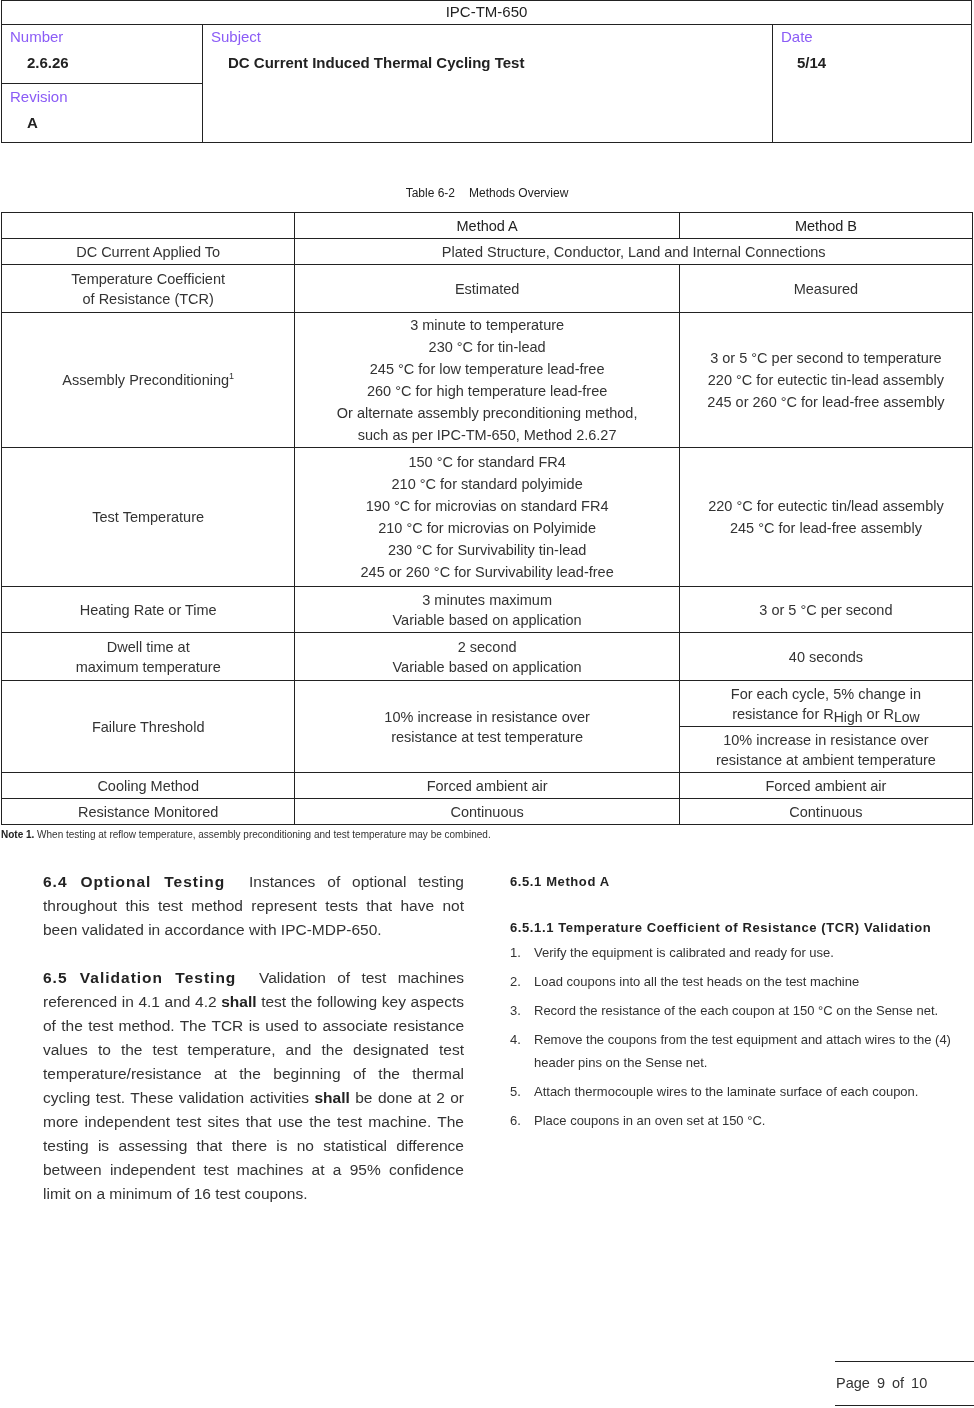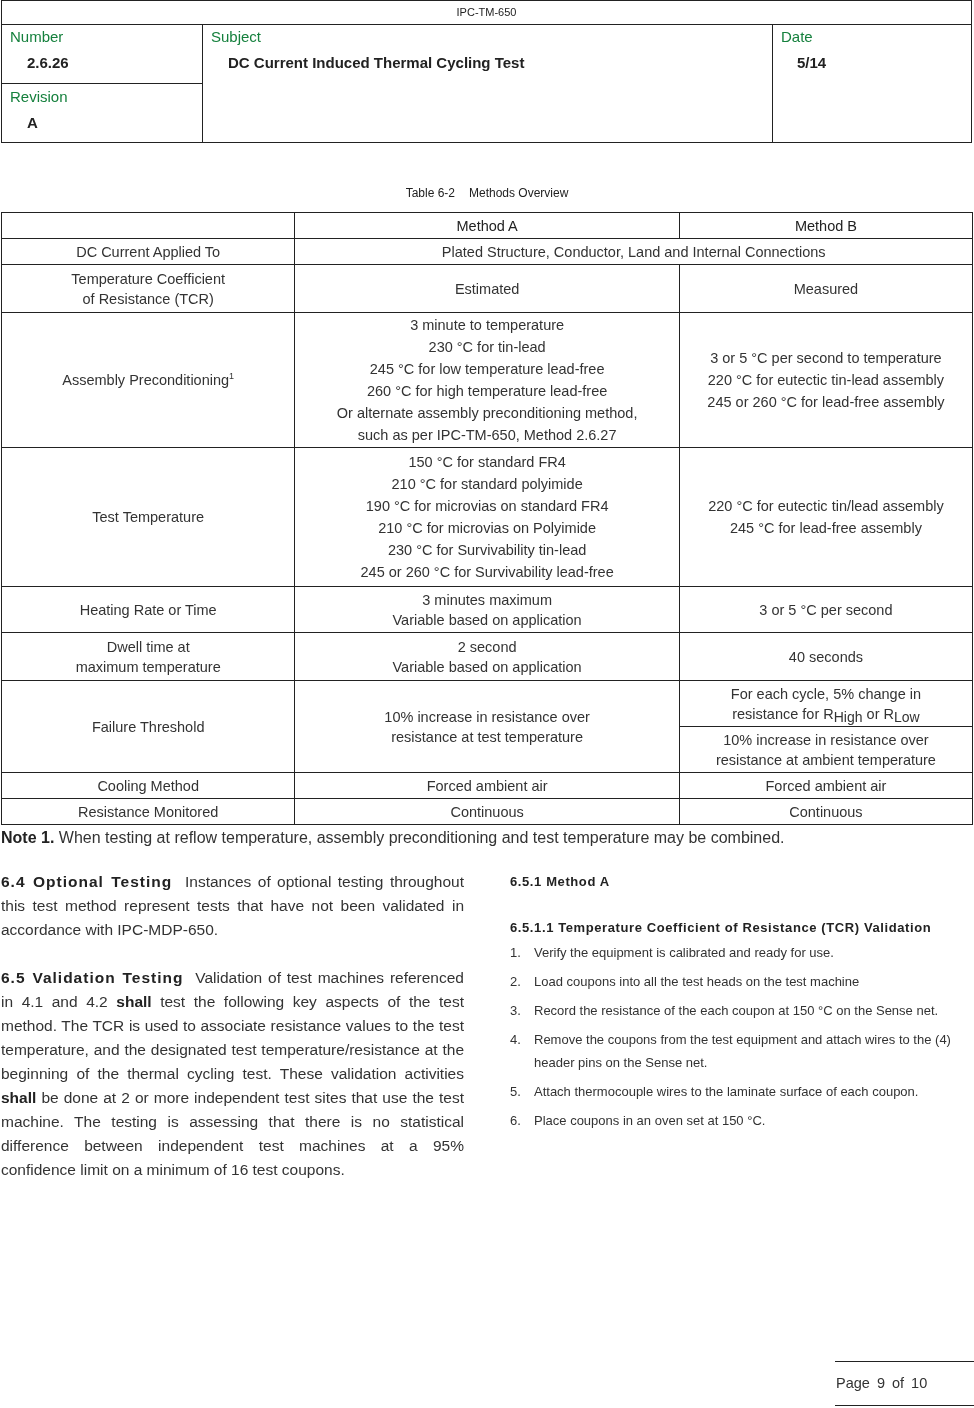--- a/index.html
+++ b/index.html
@@ -3,50 +3,50 @@
 <meta charset="utf-8">
 <style>
   html, body { margin: 0; padding: 0; background: #ffffff; }
   body {
     width: 974px; height: 1408px; position: relative; overflow: hidden;
     font-family: "Liberation Sans", sans-serif; color: #222;
   }
   .hdr { position: absolute; left: 1px; top: 0; width: 971px; height: 143px;
     border: 1px solid #222; box-sizing: border-box; }
   .hdr-title { position: absolute; left: 0; top: 0; width: 100%; height: 23px;
-    border-bottom: 1px solid #222; text-align: center; font-size: 11px; line-height: 22px; }
+    border-bottom: 1px solid #222; text-align: center; font-size: 15px; line-height: 22px; }
   .hdr-cell { position: absolute; box-sizing: border-box; }
-  .hdr-label { font-size: 15px; color: #15803d; position: absolute; left: 8px; top: 4px; }
+  .hdr-label { font-size: 15px; color: #8b5cf6; position: absolute; left: 8px; top: 4px; }
   .hdr-value { font-size: 15px; font-weight: bold; position: absolute; left: 25px; top: 30px; }
   .c-number { left: 0; top: 23px; width: 201px; height: 60px; border-right: 1px solid #222; border-bottom: 1px solid #222; }
   .c-revision { left: 0; top: 83px; width: 201px; height: 58px; border-right: 1px solid #222; }
   .c-subject { left: 201px; top: 23px; width: 570px; height: 118px; border-right: 1px solid #222; }
   .c-date { left: 771px; top: 23px; width: 198px; height: 118px; }
 
   .table-caption { position: absolute; left: 0; top: 186px; width: 974px; text-align: center;
     font-size: 12px; }
   .table-caption .num { margin-right: 14px; }
 
   table.methods { position: absolute; left: 1px; top: 212px; width: 972px;
     border-collapse: collapse; font-size: 14.5px; color: #333; }
   table.methods td, table.methods th { border: 1px solid #222; text-align: center;
     vertical-align: middle; padding: 1px 4px; line-height: 22px; font-weight: normal; }
   table.methods th { font-weight: normal; color: #222; }
   .col1 { width: 286px; } .col2 { width: 378px; } .col3 { width: 286px; }
   sup { font-size: 9px; vertical-align: 6px; line-height: 0; }
   sub { font-size: 14px; vertical-align: -3px; line-height: 0; }
 
-  .note { position: absolute; left: 1px; top: 829px; font-size: 16px; color: #333; }
+  .note { position: absolute; left: 1px; top: 829px; font-size: 10px; color: #333; }
   .note b { font-weight: bold; color: #222; }
 
   .col-left { position: absolute; left: 1px; top: 870px; width: 463px; font-size: 15.5px;
     line-height: 24px; text-align: justify; color: #333; }
   .col-right { position: absolute; left: 510px; top: 870px; width: 463px; font-size: 13px;
     line-height: 23px; color: #333; }
-  .col-left p { margin: 0 0 24px 0; }
+  .col-left p { margin: 0 0 24px 0; padding-left: 42px; }
   .sec-head { font-weight: bold; color: #222; letter-spacing: 1px; }
   .sh-right { font-weight: bold; color: #222; letter-spacing: 0.6px; }
   .shall { font-weight: bold; color: #222; }
   .r-h1 { margin: 0 0 23px 0; }
   .r-h2 { margin: 0 0 2px 0; text-align: justify; }
   ol.steps { margin: 0; padding: 0; list-style: none; }
   ol.steps li { position: relative; padding-left: 24px; margin-bottom: 6px; }
   ol.steps li .n { position: absolute; left: 0; top: 0; }
 
   .footer { position: absolute; left: 835px; top: 1361px; width: 139px; height: 45px;

